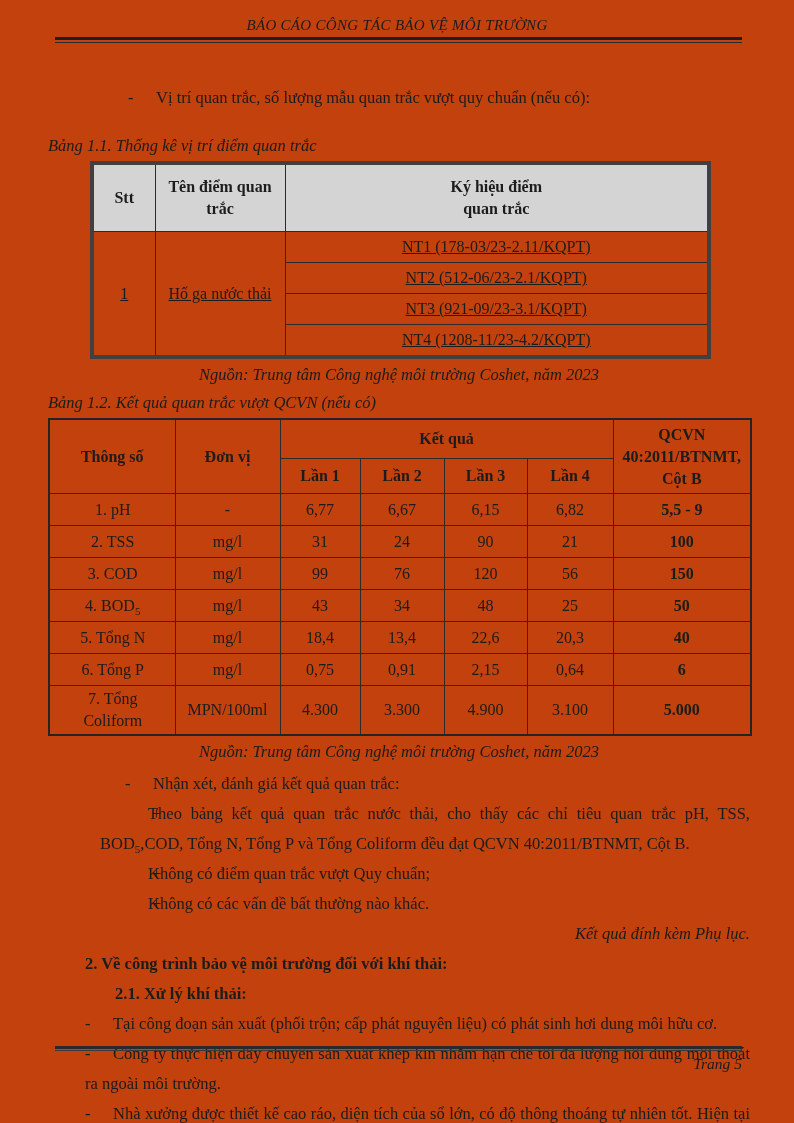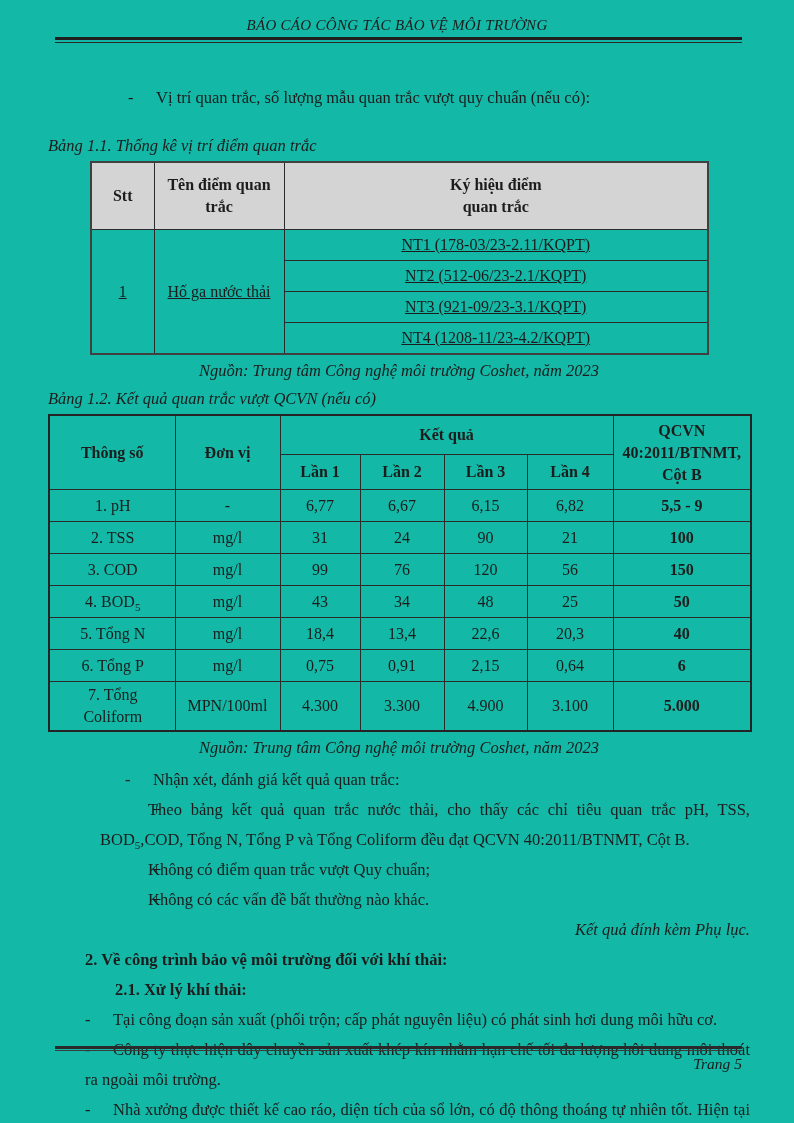--- a/index.html
+++ b/index.html
@@ -1,21 +1,21 @@
 <!DOCTYPE html>
 <html lang="vi"><head>
 <meta charset="utf-8">
 <style>
   html, body { margin: 0; padding: 0; background: #ffffff; }
   .page {
     position: relative;
     width: 794px;
     height: 1123px;
     margin: 0 auto;
-    background: #14b8a6;
+    background: #c2410c;
     color: #1c1c1c;
     font-family: "Liberation Serif", "DejaVu Serif", serif;
     font-size: 16.5px;
     overflow: hidden;
   }
 
   
   .running-header {
     margin: 17px 55px 0 55px;
     text-align: center;
@@ -60,21 +60,21 @@
   td, th {
     border: 1.4px solid #2b2b2b;
     padding: 2px 6px;
     text-align: center;
     vertical-align: middle;
     font-weight: 400;
     line-height: 22px;
   }
 
   
-  .table-1 { width: 617px; margin: 2px 0 0 42px; border: 2px solid #404040; }
+  .table-1 { width: 617px; margin: 2px 0 0 42px; border: 4px solid #404040; }
   .table-1 thead th {
     background: #d4d4d4;
     font-weight: 700;
     height: 62px;
     white-space: pre-line;
   }
   .table-1 tbody td { height: 26px; text-decoration: underline; }
 
   
   .table-2 { width: 702px; margin: 2px 0 0 0; border: 2px solid #242424; }

